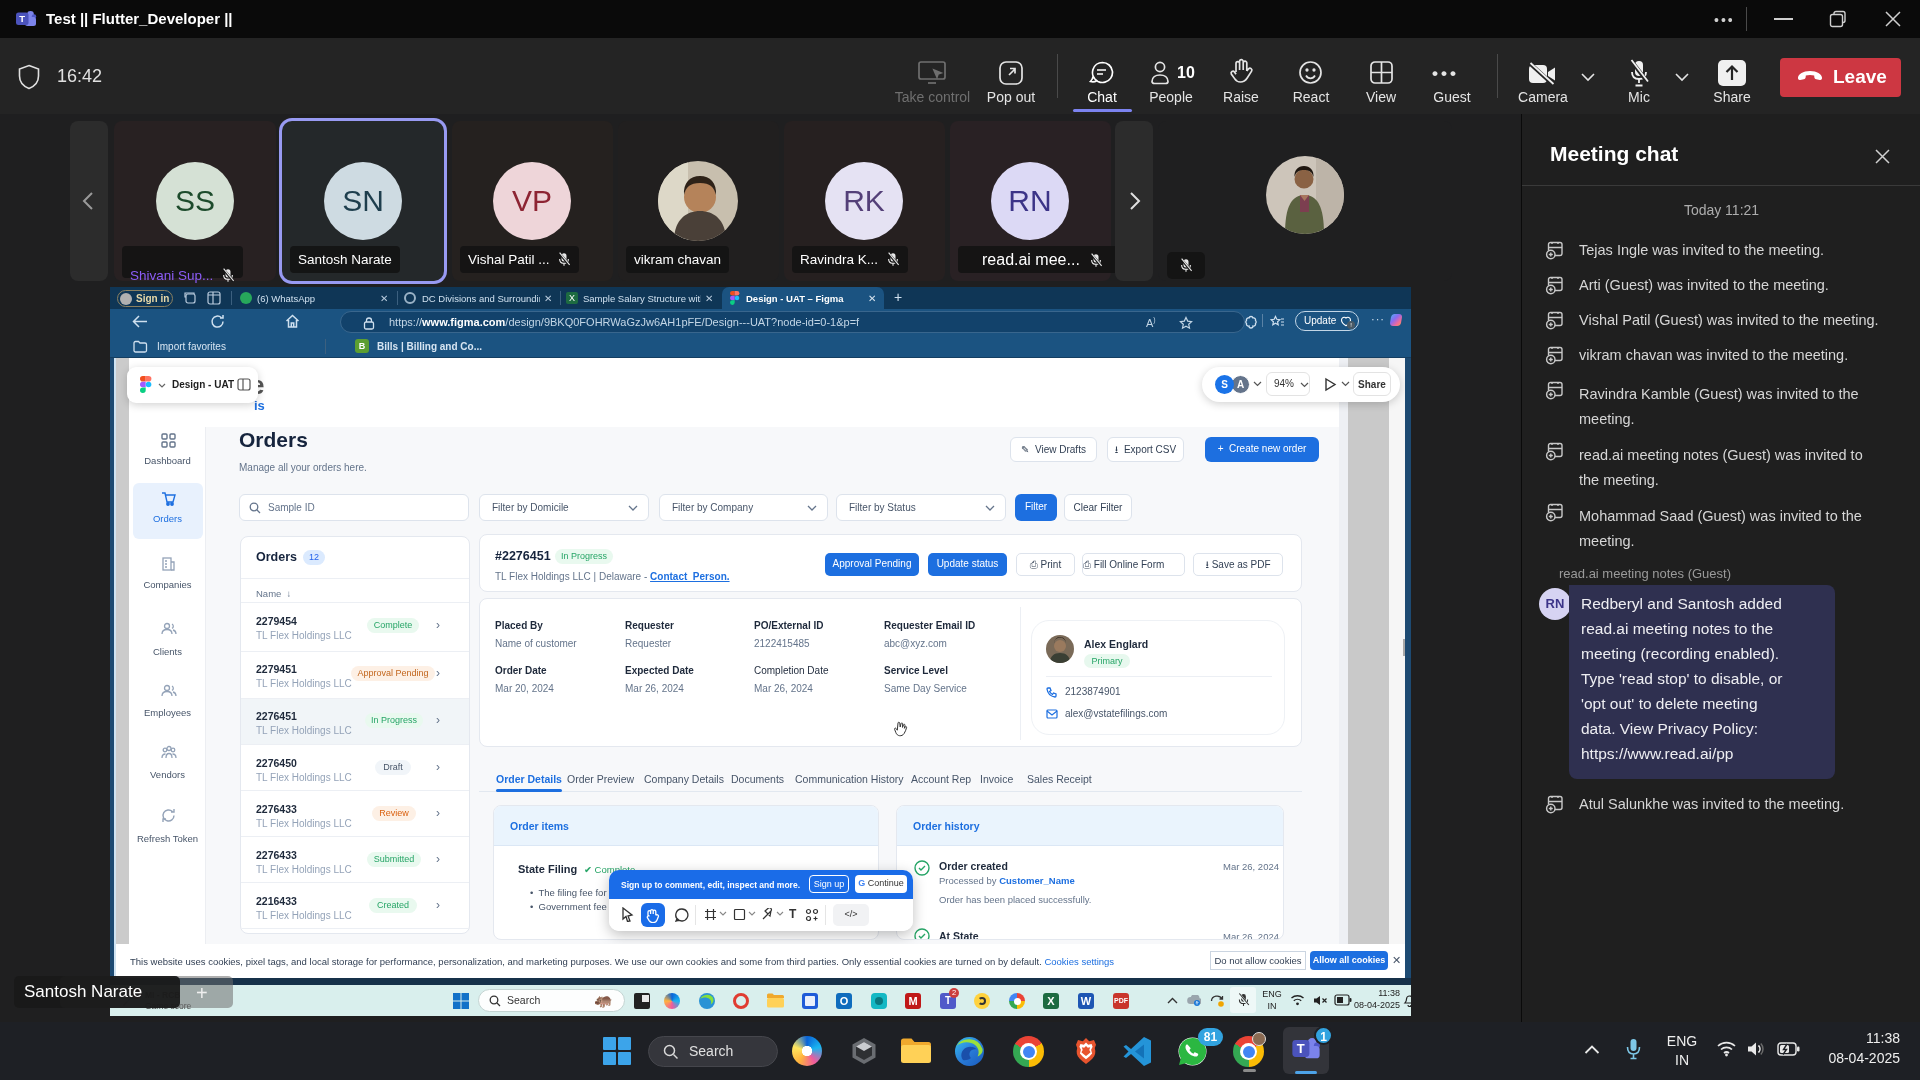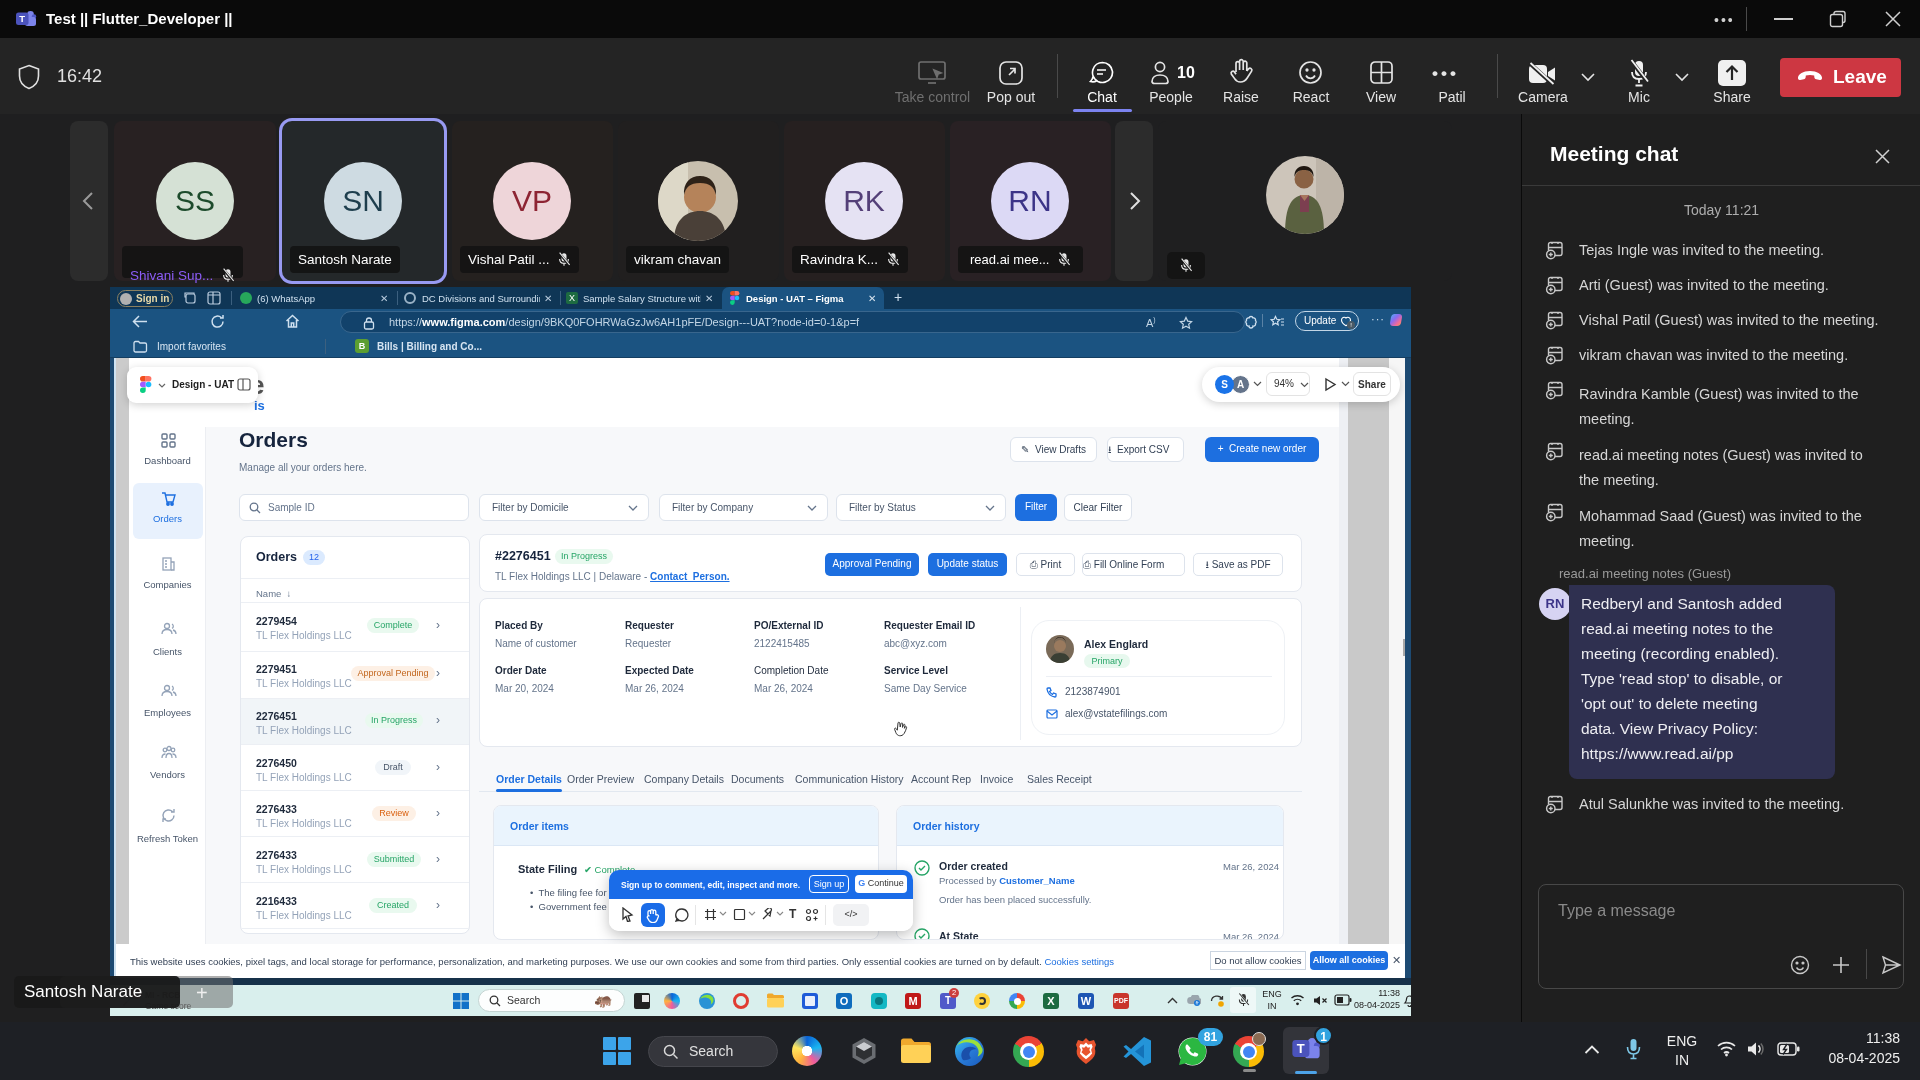--- a/index.html
+++ b/index.html
@@ -81,21 +81,21 @@
   </svg>
   <div class="tbtn a" style="left:1268px;top:51px;width:86px">React</div>
 
   <svg class="a" style="left:1369px;top:22px" width="25" height="25" viewBox="0 0 25 25" fill="none" stroke="#e4e4e4" stroke-width="1.7">
     <rect x="2" y="2" width="21" height="21" rx="4"></rect>
         <path d="M12.5 2 v21 M2 12.5 h21"></path>
   </svg>
   <div class="tbtn a" style="left:1338px;top:51px;width:86px">View</div>
 
   <div class="a" style="left:1432px;top:26px;color:#e4e4e4;font-size:17px;letter-spacing:3px;font-weight:bold">•••</div>
-  <div class="tbtn a" style="left:1409px;top:51px;width:86px">Patil</div>
+  <div class="tbtn a" style="left:1409px;top:51px;width:86px">Guest</div>
 
   <div class="a" style="left:1497px;top:16px;width:1px;height:44px;background:#4a4a4a"></div>
 
   <svg class="a" style="left:1527px;top:24px" width="32" height="24" viewBox="0 0 32 24">
     <rect x="2" y="3" width="18" height="18" rx="4" fill="#f0f0f0"></rect>
     <path d="M21 10 l7 -4.5 v13 L21 14 Z" fill="#f0f0f0"></path>
     <path d="M3 1.5 L26 22.5" stroke="#242424" stroke-width="4"></path>
     <path d="M3.5 1 L26.5 22" stroke="#f0f0f0" stroke-width="1.8"></path>
   </svg>
   <div class="tbtn a" style="left:1500px;top:51px;width:86px">Camera</div>
@@ -177,21 +177,21 @@
   <div class="a" style="left:41px;top:41px;width:78px;height:78px;border-radius:50%;background:#e5e2f3;color:#544078;font-size:30px;text-align:center;line-height:78px">RK</div>
   <div class="a" style="left:8px;top:125px;height:27px;background:rgba(20,20,20,.92);border-radius:4px;color:#fff;font-size:13.5px;line-height:27px;padding:0 8px;white-space:nowrap">Ravindra K...&nbsp;&nbsp;<svg style="display:inline-block;vertical-align:-3px" width="14" height="15" viewBox="0 0 22 24">
           <rect x="7" y="2" width="8" height="13" rx="4" fill="#e8e8e8"></rect>
           <path d="M4 11 c0 4.5 2.8 7 7 7 s7-2.5 7-7 M11 18 v4" fill="none" stroke="#e8e8e8" stroke-width="1.8"></path>
           <path d="M3.5 1.5 L19.5 21" stroke="#141414" stroke-width="4"></path>
           <path d="M4 1 L20 20.5" stroke="#e8e8e8" stroke-width="1.8"></path>
         </svg></div>
 </div>
 <div class="a" style="left:950px;top:121px;width:161px;height:160px;background:#292124;border-radius:8px">
   <div class="a" style="left:41px;top:41px;width:78px;height:78px;border-radius:50%;background:#dcd9f5;color:#3c3488;font-size:30px;text-align:center;line-height:78px">RN</div>
-  <div class="a" style="left:8px;top:125px;height:27px;background:rgba(20,20,20,.92);border-radius:4px;color:#fff;font-size:13px;line-height:27px;padding:0 12px;white-space:nowrap">read.ai mee...&nbsp;&nbsp;<svg style="display:inline-block;vertical-align:-3px" width="14" height="15" viewBox="0 0 22 24">
+  <div class="a" style="left:8px;top:125px;height:27px;background:rgba(20,20,20,.92);border-radius:4px;color:#fff;font-size:16px;line-height:27px;padding:0 24px;white-space:nowrap">read.ai mee...&nbsp;&nbsp;<svg style="display:inline-block;vertical-align:-3px" width="14" height="15" viewBox="0 0 22 24">
           <rect x="7" y="2" width="8" height="13" rx="4" fill="#e8e8e8"></rect>
           <path d="M4 11 c0 4.5 2.8 7 7 7 s7-2.5 7-7 M11 18 v4" fill="none" stroke="#e8e8e8" stroke-width="1.8"></path>
           <path d="M3.5 1.5 L19.5 21" stroke="#141414" stroke-width="4"></path>
           <path d="M4 1 L20 20.5" stroke="#e8e8e8" stroke-width="1.8"></path>
         </svg></div>
 </div>
 <div class="a" style="left:1115px;top:121px;width:38px;height:160px;background:#2c2c2c;border-radius:8px">
   <svg class="a" style="left:13px;top:70px" width="14" height="20" viewBox="0 0 14 20" fill="none" stroke="#e0e0e0" stroke-width="2">
         <path d="M3 2 l8 8 -8 8"></path>
       </svg>
@@ -385,21 +385,21 @@
           <path d="M13 7.5 a5.5 5.5 0 1 1 -1.6 -3.9 M13 1 v3 h-3 M2 14 v-3 h3"></path>
         </svg>
     <div class="a" style="left:13px;top:475px;width:77px;text-align:center;color:#475569;font-size:9.5px">Refresh Token</div>
 
     <div class="a" style="left:90px;top:69px;width:1133px;height:551px;background:#f7f8fa"></div>
 
     <div class="a" style="left:123px;top:70px;color:#16243d;font-size:21px;font-weight:bold">Orders</div>
     <div class="a" style="left:123px;top:104px;color:#64748b;font-size:10px">Manage all your orders here.</div>
 
     <div class="a" style="left:894px;top:79px;width:87px;height:25px;background:#fff;border:1px solid #dde3ec;border-radius:6px;color:#334155;font-size:10px;text-align:center;line-height:24px">✎&nbsp; View Drafts</div>
-    <div class="a" style="left:991px;top:79px;width:77px;height:25px;background:#fff;border:1px solid #dde3ec;border-radius:6px;color:#334155;font-size:10px;text-align:left;line-height:24px">⭳&nbsp; Export CSV</div>
+    <div class="a" style="left:991px;top:79px;width:77px;height:25px;background:#fff;border:1px solid #dde3ec;border-radius:6px;color:#334155;font-size:10px;text-align:center;line-height:24px">⭳&nbsp; Export CSV</div>
     <div class="a" style="left:1089px;top:79px;width:114px;height:25px;background:#1d6fe0;border-radius:6px;color:#fff;font-size:10px;text-align:center;line-height:24px">+&nbsp; Create new order</div>
 
     <div class="a" style="left:123px;top:136px;width:230px;height:27px;background:#fff;border:1px solid #dde3ec;border-radius:6px">
       <svg class="a" style="left:9px;top:7px" width="12" height="12" viewBox="0 0 12 12" fill="none" stroke="#64748b" stroke-width="1.3">
             <circle cx="5" cy="5" r="3.8"></circle>
             <path d="M8 8 l3 3"></path>
           </svg>
       <div class="a" style="left:28px;top:7px;color:#64748b;font-size:10px">Sample ID</div>
     </div>
     <div class="a" style="left:363px;top:136px;width:170px;height:27px;background:#fff;border:1px solid #dde3ec;border-radius:6px">
@@ -817,36 +817,20 @@
   <div class="a" style="left:57px;top:390px;width:310px;color:#d6d6d6;font-size:14.5px;line-height:25px">Mohammad Saad (Guest) was invited to the meeting.</div>
   <div class="a" style="left:37px;top:452px;color:#9a9a9a;font-size:13px">read.ai meeting notes (Guest)</div>
   <div class="a" style="left:17px;top:474px;width:32px;height:32px;border-radius:50%;background:#d6d3f2;color:#3c3488;font-size:13px;font-weight:bold;text-align:center;line-height:32px">RN</div>
   <div class="a" style="left:47px;top:471px;width:266px;height:194px;background:#2f3050;border-radius:0 8px 8px 8px;color:#eeeef2;font-size:15.5px;line-height:25px;padding:6px 12px">Redberyl and Santosh added<br>read.ai meeting notes to the<br>meeting (recording enabled).<br>Type 'read stop' to disable, or<br>'opt out' to delete meeting<br>data. View Privacy Policy:<br>https://www.read.ai/pp</div>
   <svg class="a" style="left:23px;top:680px" width="20" height="20" viewBox="0 0 20 20" fill="none" stroke="#c8c8c8" stroke-width="1.4">
         <path d="M3.5 4.5 a2 2 0 0 1 2 -2 h9.5 a2 2 0 0 1 2 2 v9 a2 2 0 0 1 -2 2 H9 M3.5 4.5 v6 M3.5 7.5 h13.5 M7 2 v2 M13 2 v2"></path>
         <circle cx="5.8" cy="14.5" r="4.2" fill="#1f1f1f"></circle>
         <path d="M5.8 12.5 v4 M3.8 14.5 h4"></path>
       </svg>
   <div class="a" style="left:57px;top:682px;color:#d6d6d6;font-size:14.5px">Atul Salunkhe was invited to the meeting.</div>
-  <div class="a" style="left:16px;top:770px;width:366px;height:105px;background:#1f1f1f;border:1px solid #484848;border-radius:8px">
-    <div class="a" style="left:19px;top:17px;color:#8a8a8a;font-size:16px">Type a message</div>
-    <svg class="a" style="left:251px;top:70px" width="20" height="20" viewBox="0 0 20 20" fill="none" stroke="#c8c8c8" stroke-width="1.4">
-          <circle cx="10" cy="10" r="8.5"></circle>
-          <circle cx="7" cy="8" r="0.9" fill="#c8c8c8"></circle>
-          <circle cx="13" cy="8" r="0.9" fill="#c8c8c8"></circle>
-          <path d="M6.5 12.5 c1 1.5 2.1 2.2 3.5 2.2 s2.5 -.7 3.5 -2.2"></path>
-        </svg>
-    <svg class="a" style="left:292px;top:70px" width="20" height="20" viewBox="0 0 20 20" stroke="#c8c8c8" stroke-width="1.6">
-          <path d="M10 2 v16 M2 10 h16"></path>
-        </svg>
-    <div class="a" style="left:327px;top:64px;width:1px;height:30px;background:#484848"></div>
-    <svg class="a" style="left:342px;top:70px" width="21" height="20" viewBox="0 0 21 20" fill="none" stroke="#c8c8c8" stroke-width="1.4">
-          <path d="M2 2 L19 10 L2 18 L4.5 10 Z M4.5 10 H19"></path>
-        </svg>
-  </div>
 </div>
 
 <div class="a" style="left:0;top:1022px;width:1920px;height:58px;background:#1e2025">
   <svg class="a" style="left:602px;top:14px" width="30" height="30" viewBox="0 0 30 30">
         <rect x="1" y="1" width="13" height="13" rx="1" fill="#3ca4ea"></rect>
         <rect x="16" y="1" width="13" height="13" rx="1" fill="#3ca4ea"></rect>
         <rect x="1" y="16" width="13" height="13" rx="1" fill="#3ca4ea"></rect>
         <rect x="16" y="16" width="13" height="13" rx="1" fill="#3ca4ea"></rect>
       </svg>
   <div class="a" style="left:648px;top:14px;width:130px;height:31px;background:#35363c;border:1px solid #45464c;border-radius:16px">

